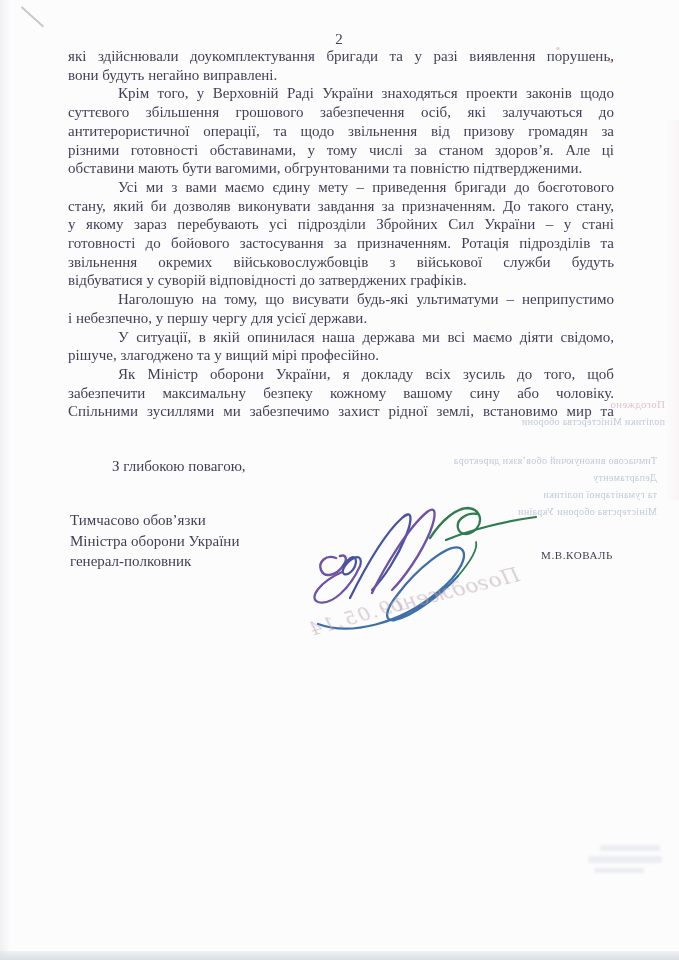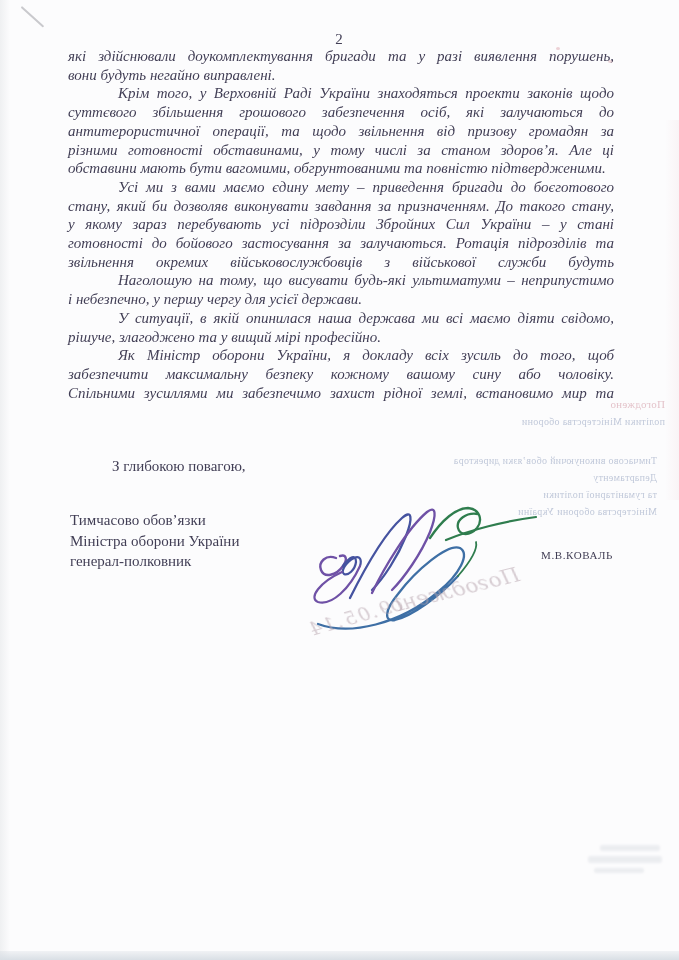--- a/index.html
+++ b/index.html
@@ -21,21 +21,21 @@
   .fold-mark{position:absolute;left:22px;top:6px;width:30px;height:2px;
     background:rgba(125,125,132,.40);transform:rotate(42deg);transform-origin:left top;border-radius:2px;}
   .speck{position:absolute;border-radius:50%;}
   .speck.p1{left:556px;top:47px;width:4px;height:3px;background:rgba(205,130,140,.35);}
   .speck.p2{left:608px;top:60px;width:5px;height:3px;background:rgba(205,130,140,.28);}
 
   .page-number{position:absolute;left:0;top:31px;width:679px;text-align:center;
     font-size:15px;letter-spacing:1px;}
 
   .body-text{position:absolute;left:68px;top:47px;width:546px;
-    font-size:15px;line-height:18.7px;text-align:justify;font-style:italic;}
+    font-size:15px;line-height:18.7px;text-align:justify;}
   .ln{text-align:justify;text-align-last:justify;min-height:18.7px;}
   .ln.ind{padding-left:50px;}
   .ln.end{text-align-last:left;}
 
   .closing{position:absolute;left:112px;top:458px;font-size:15px;}
 
   .signer{position:absolute;left:70px;top:510px;font-size:15px;line-height:20.5px;}
   .signer-name{position:absolute;right:66px;top:549px;font-size:11px;letter-spacing:.6px;text-align:right;}
 
   .signature-svg{position:absolute;left:280px;top:478px;width:270px;height:170px;}
@@ -75,22 +75,23 @@
     <div class="ln">які здійснювали доукомплектування бригади та у разі виявлення порушень,</div>
     <div class="ln end">вони будуть негайно виправлені.</div>
     <div class="ln ind">Крім того, у Верховній Раді України знаходяться проекти законів щодо</div>
     <div class="ln">суттєвого збільшення грошового забезпечення осіб, які залучаються до</div>
     <div class="ln">антитерористичної операції, та щодо звільнення від призову громадян за</div>
     <div class="ln">різними готовності обставинами, у тому числі за станом здоров’я. Але ці</div>
     <div class="ln end">обставини мають бути вагомими, обгрунтованими та повністю підтвердженими.</div>
     <div class="ln ind">Усі ми з вами маємо єдину мету – приведення бригади до боєготового</div>
     <div class="ln">стану, який би дозволяв виконувати завдання за призначенням. До такого стану,</div>
     <div class="ln">у якому зараз перебувають усі підрозділи Збройних Сил України – у стані</div>
-    <div class="ln">готовності до бойового застосування за залучаються. Ротація підрозділів та</div>
+    <div class="ln">готовності до бойового застосування за призначенням. Ротація підрозділів та</div>
     <div class="ln">звільнення окремих військовослужбовців з військової служби будуть</div>
+    <div class="ln end">відбуватися у суворій відповідності до затверджених графіків.</div>
     <div class="ln ind">Наголошую на тому, що висувати будь-які ультиматуми – неприпустимо</div>
     <div class="ln end">і небезпечно, у першу чергу для усієї держави.</div>
     <div class="ln ind">У ситуації, в якій опинилася наша держава ми всі маємо діяти свідомо,</div>
     <div class="ln end">рішуче, злагоджено та у вищий мірі професійно.</div>
     <div class="ln ind">Як Міністр оборони України, я докладу всіх зусиль до того, щоб</div>
     <div class="ln">забезпечити максимальну безпеку кожному вашому сину або чоловіку.</div>
     <div class="ln">Спільними зусиллями ми забезпечимо захист рідної землі, встановимо мир та</div>
   </div>
 
   <div class="closing">З глибокою повагою,</div>

